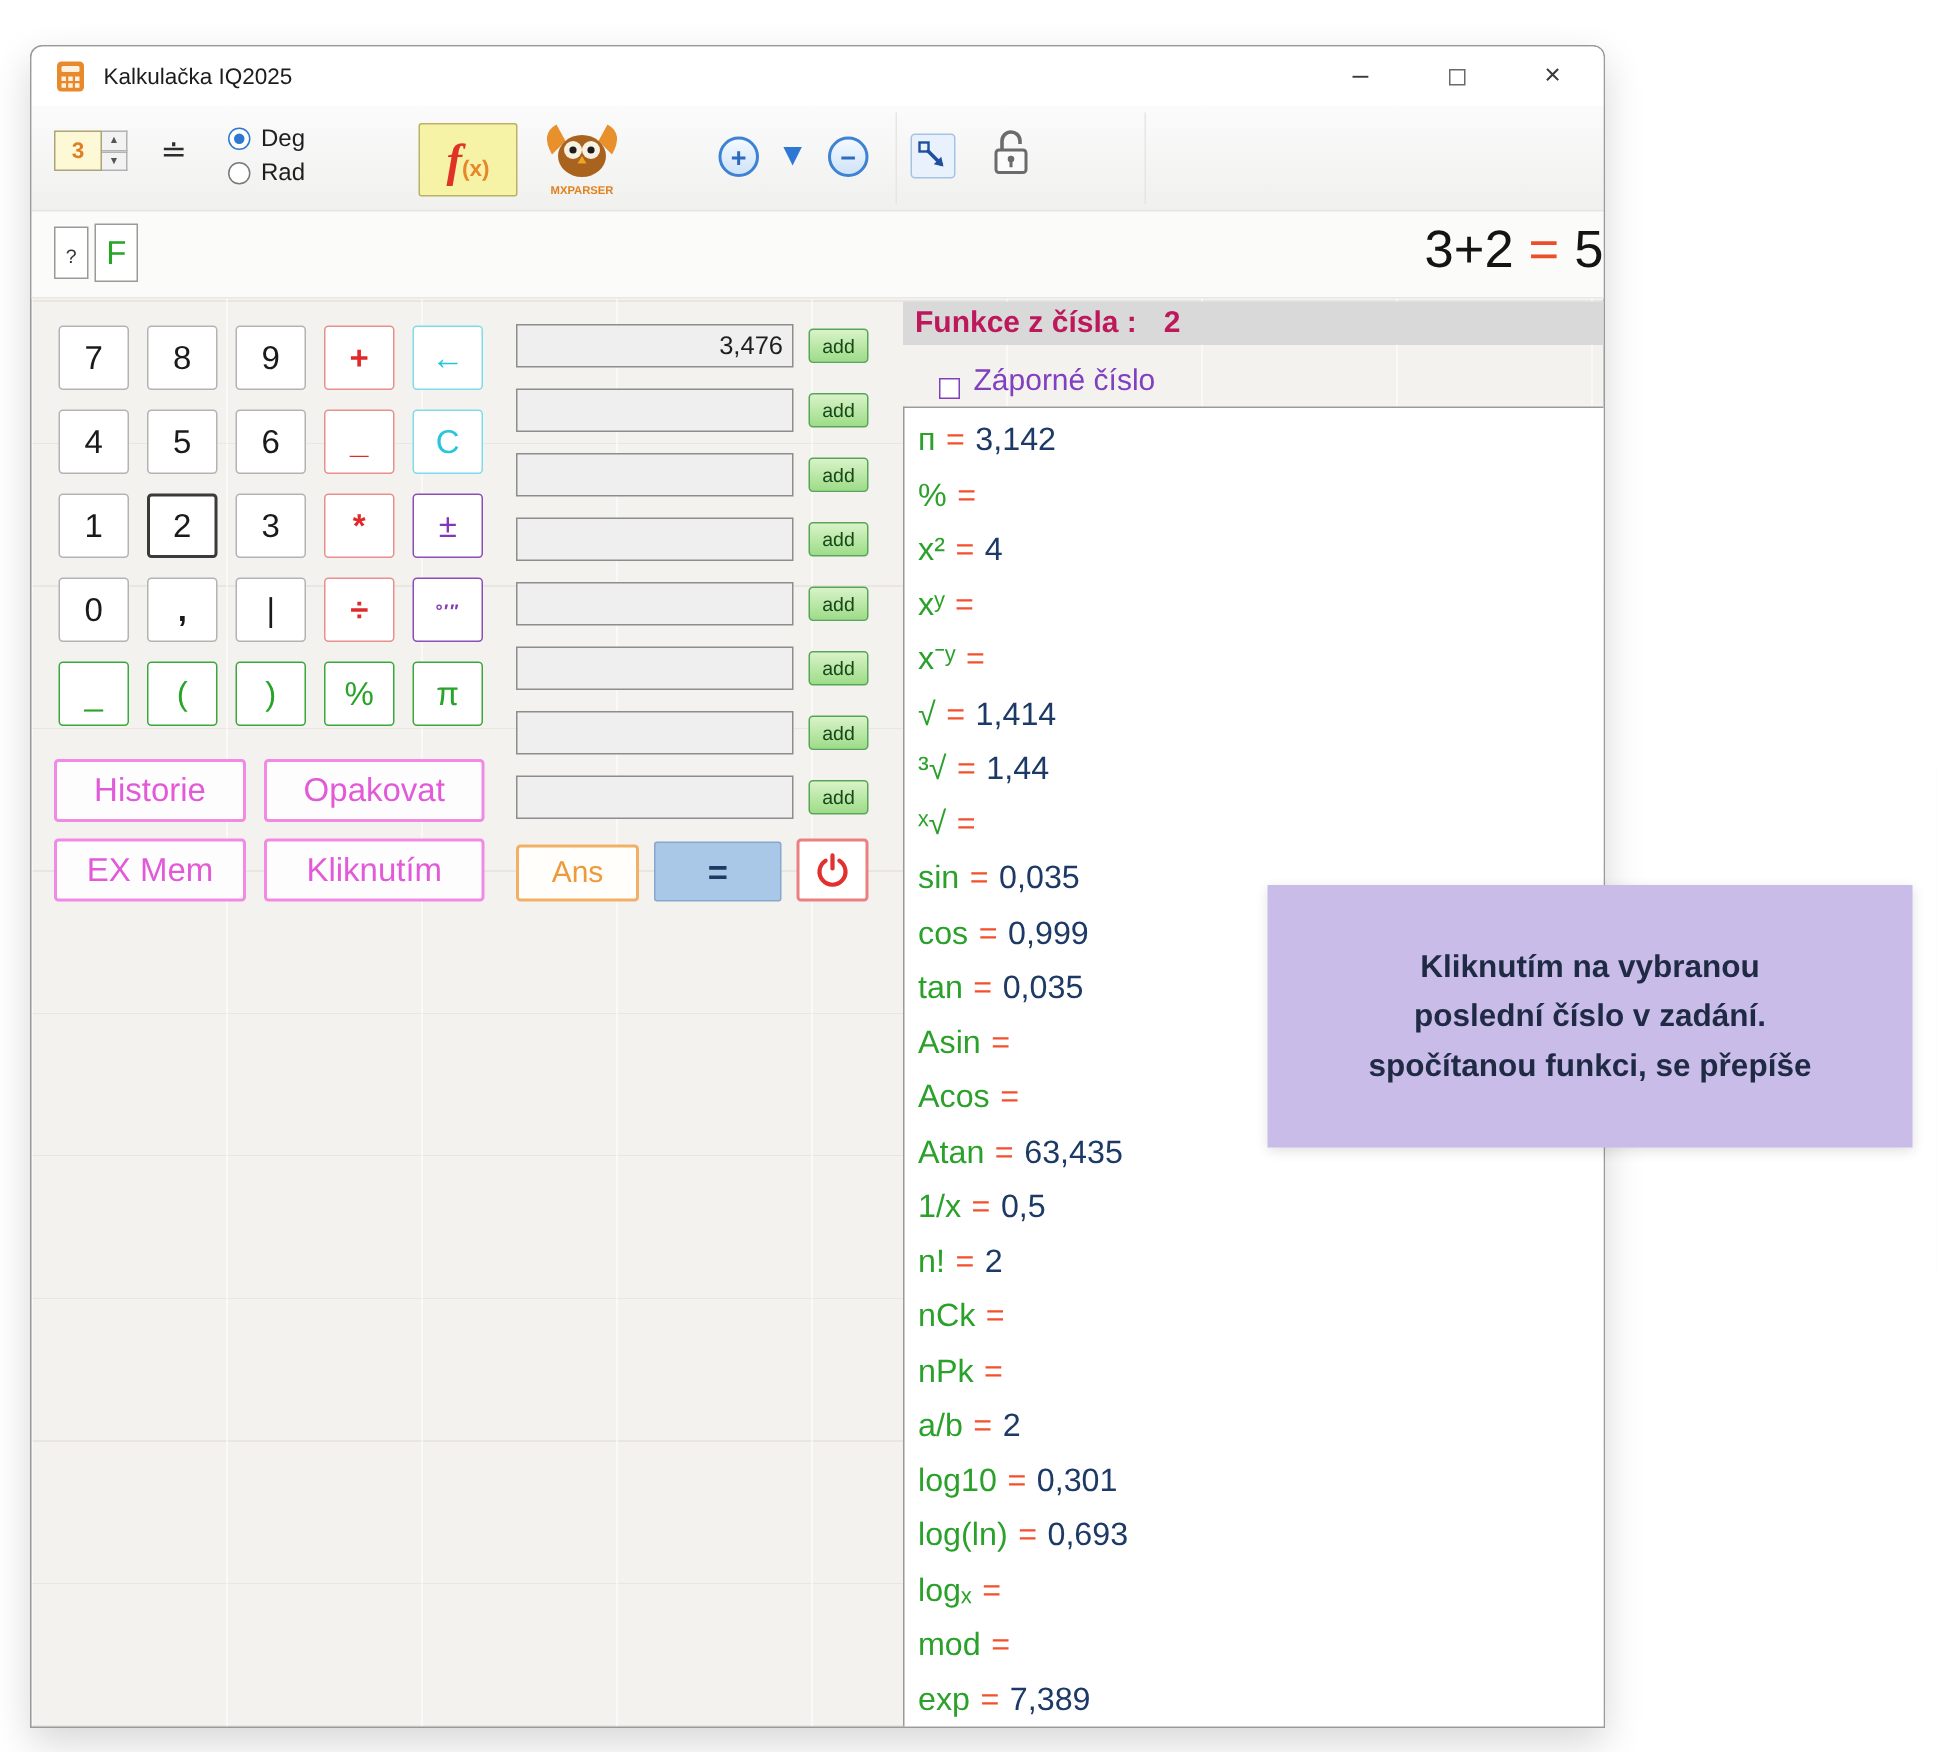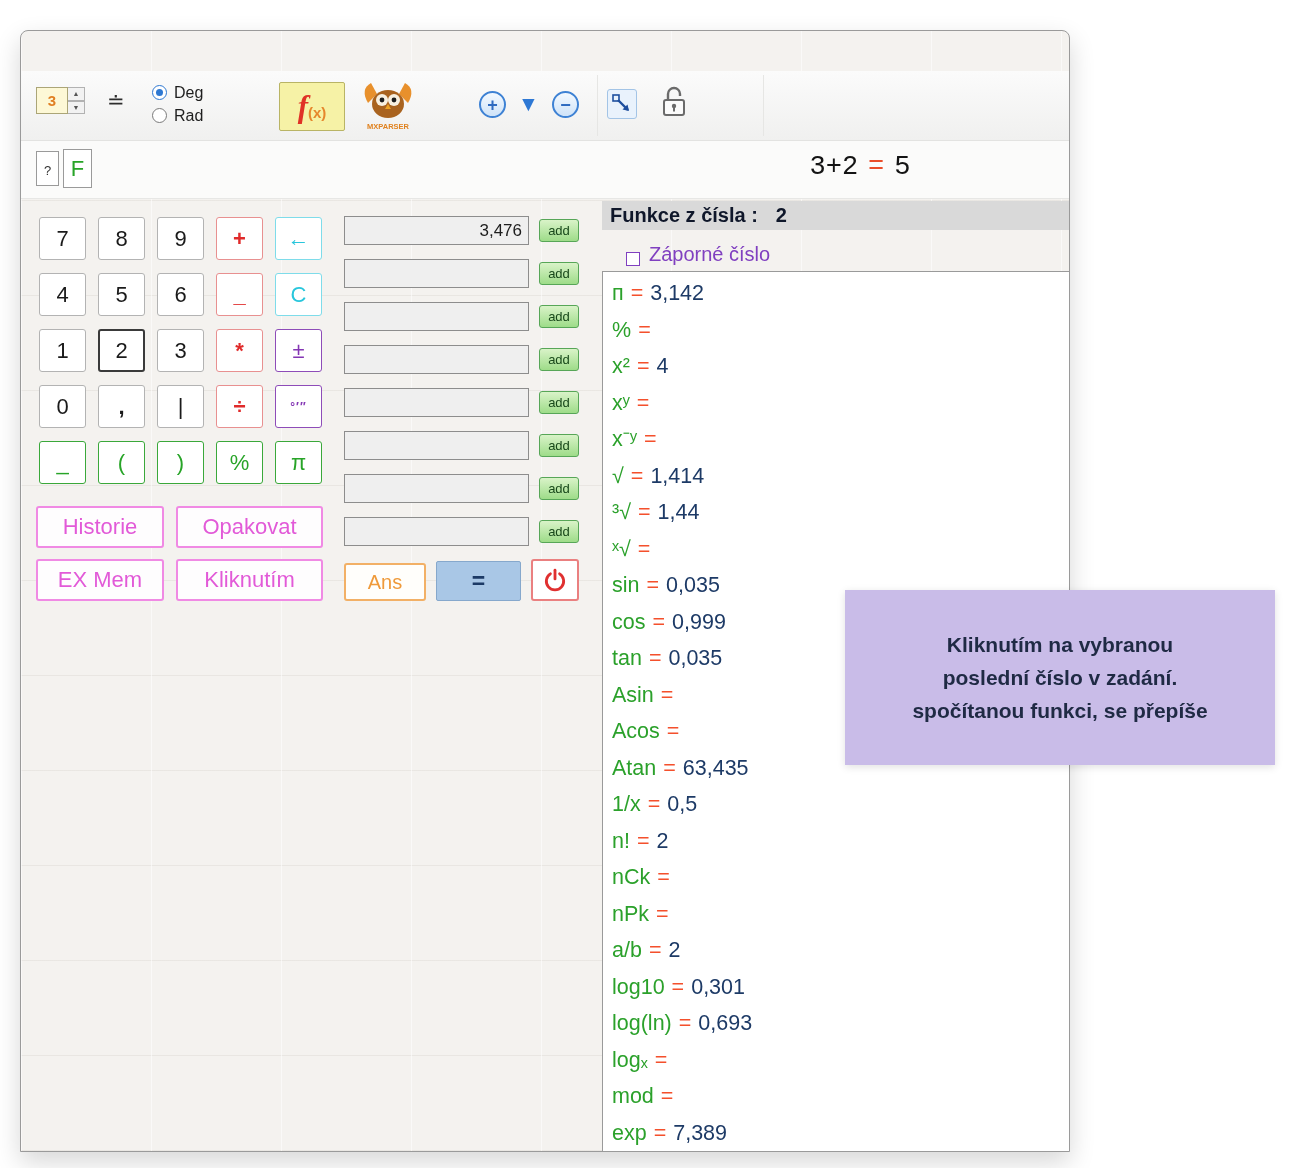--- a/index.html
+++ b/index.html
@@ -108,22 +108,22 @@
     background:#fff; border:1px solid #9a9a9a; font-size:13px; color:#333;
     font-family:inherit; text-align:center; padding-top:3px;
   }
   .f-btn {
     position:absolute; left:42px; top:8px; width:29px; height:39px;
     background:#fff; border:1px solid #9a9a9a; font-size:22px; color:#28a428;
     font-family:inherit;
   }
   .formula-display {
     position:absolute; right:0; top:4px; width:420px; height:44px;
-    text-align:center; font-size:27px; color:#141414; padding-right:2px;
-    line-height:44px; white-space:nowrap;font-family:Liberation Mono, monospace;
+    text-align:right; font-size:35px; color:#141414; padding-right:2px;
+    line-height:44px; white-space:nowrap;
   }
   .formula-eq { color:#ea4e2a; margin:0 10px; }
 
   
   #keypad {
     position:absolute; left:18px; top:186px;
     display:grid; grid-template-columns:repeat(5,47px); grid-auto-rows:43px;
     column-gap:12px; row-gap:13px;
   }
   .key {
@@ -179,21 +179,21 @@
   }
   .power-btn {
     position:absolute; left:187px; top:0; width:48px; height:42px;
     background:#fff; border:2px solid #ea8080; border-radius:3px;
     display:flex; align-items:center; justify-content:center;
   }
 
   
   #fnheader {
     position:absolute; left:581px; top:170px; width:469px; height:29px;
-    background:#d9d9d9; color:#0f172a; font-size:20px; font-weight:bold;
+    background:#d9d9d9; color:#be185d; font-size:20px; font-weight:bold;
     display:flex; align-items:center; padding-left:8px;
   }
   .fnheader-value { margin-left:18px; }
   #fnneg {
     position:absolute; left:605px; top:205px; height:30px;
     display:flex; align-items:flex-end; color:#8040c0; font-size:20px;
   }
   .neg-checkbox {
     width:14px; height:14px; border:1.6px solid #8040c0; background:#fff;
     margin-right:9px; display:inline-block;
@@ -218,20 +218,39 @@
   }
   .tooltip-line { font-size:21px; font-weight:bold; color:#1f2a44; line-height:33px;
                   text-align:left; }
 </style>
 </head>
 <body>
 
 <div class="screen">
   <div class="window">
 
+    <div id="titlebar">
+      <svg class="app-icon" viewBox="0 0 24 24">
+        <rect x="3" y="2" width="18" height="20" rx="3" fill="#e8892c"></rect>
+        <rect x="6" y="5" width="12" height="4" rx="1" fill="#fdf2e2"></rect>
+        <rect x="6" y="12" width="3" height="3" fill="#fdf2e2"></rect>
+        <rect x="10.5" y="12" width="3" height="3" fill="#fdf2e2"></rect>
+        <rect x="15" y="12" width="3" height="3" fill="#fdf2e2"></rect>
+        <rect x="6" y="16.5" width="3" height="3" fill="#fdf2e2"></rect>
+        <rect x="10.5" y="16.5" width="3" height="3" fill="#fdf2e2"></rect>
+        <rect x="15" y="16.5" width="3" height="3" fill="#fdf2e2"></rect>
+      </svg>
+      <span class="title-text">Kalkulačka IQ2025</span>
+      <span class="tb-spacer"></span>
+      <button class="win-btn min">–</button>
+      <button class="win-btn">
+          <span class="max-box"></span>
+        </button>
+      <button class="win-btn close">×</button>
+    </div>
 
     <div id="toolbar">
       <div class="spinner">
         <input class="spinner-value" value="3" style="">
         <span class="spinner-arrows">
           <button class="spin-btn">▲</button>
           <button class="spin-btn">▼</button>
         </span>
       </div>
       <span class="approx">≐</span>

